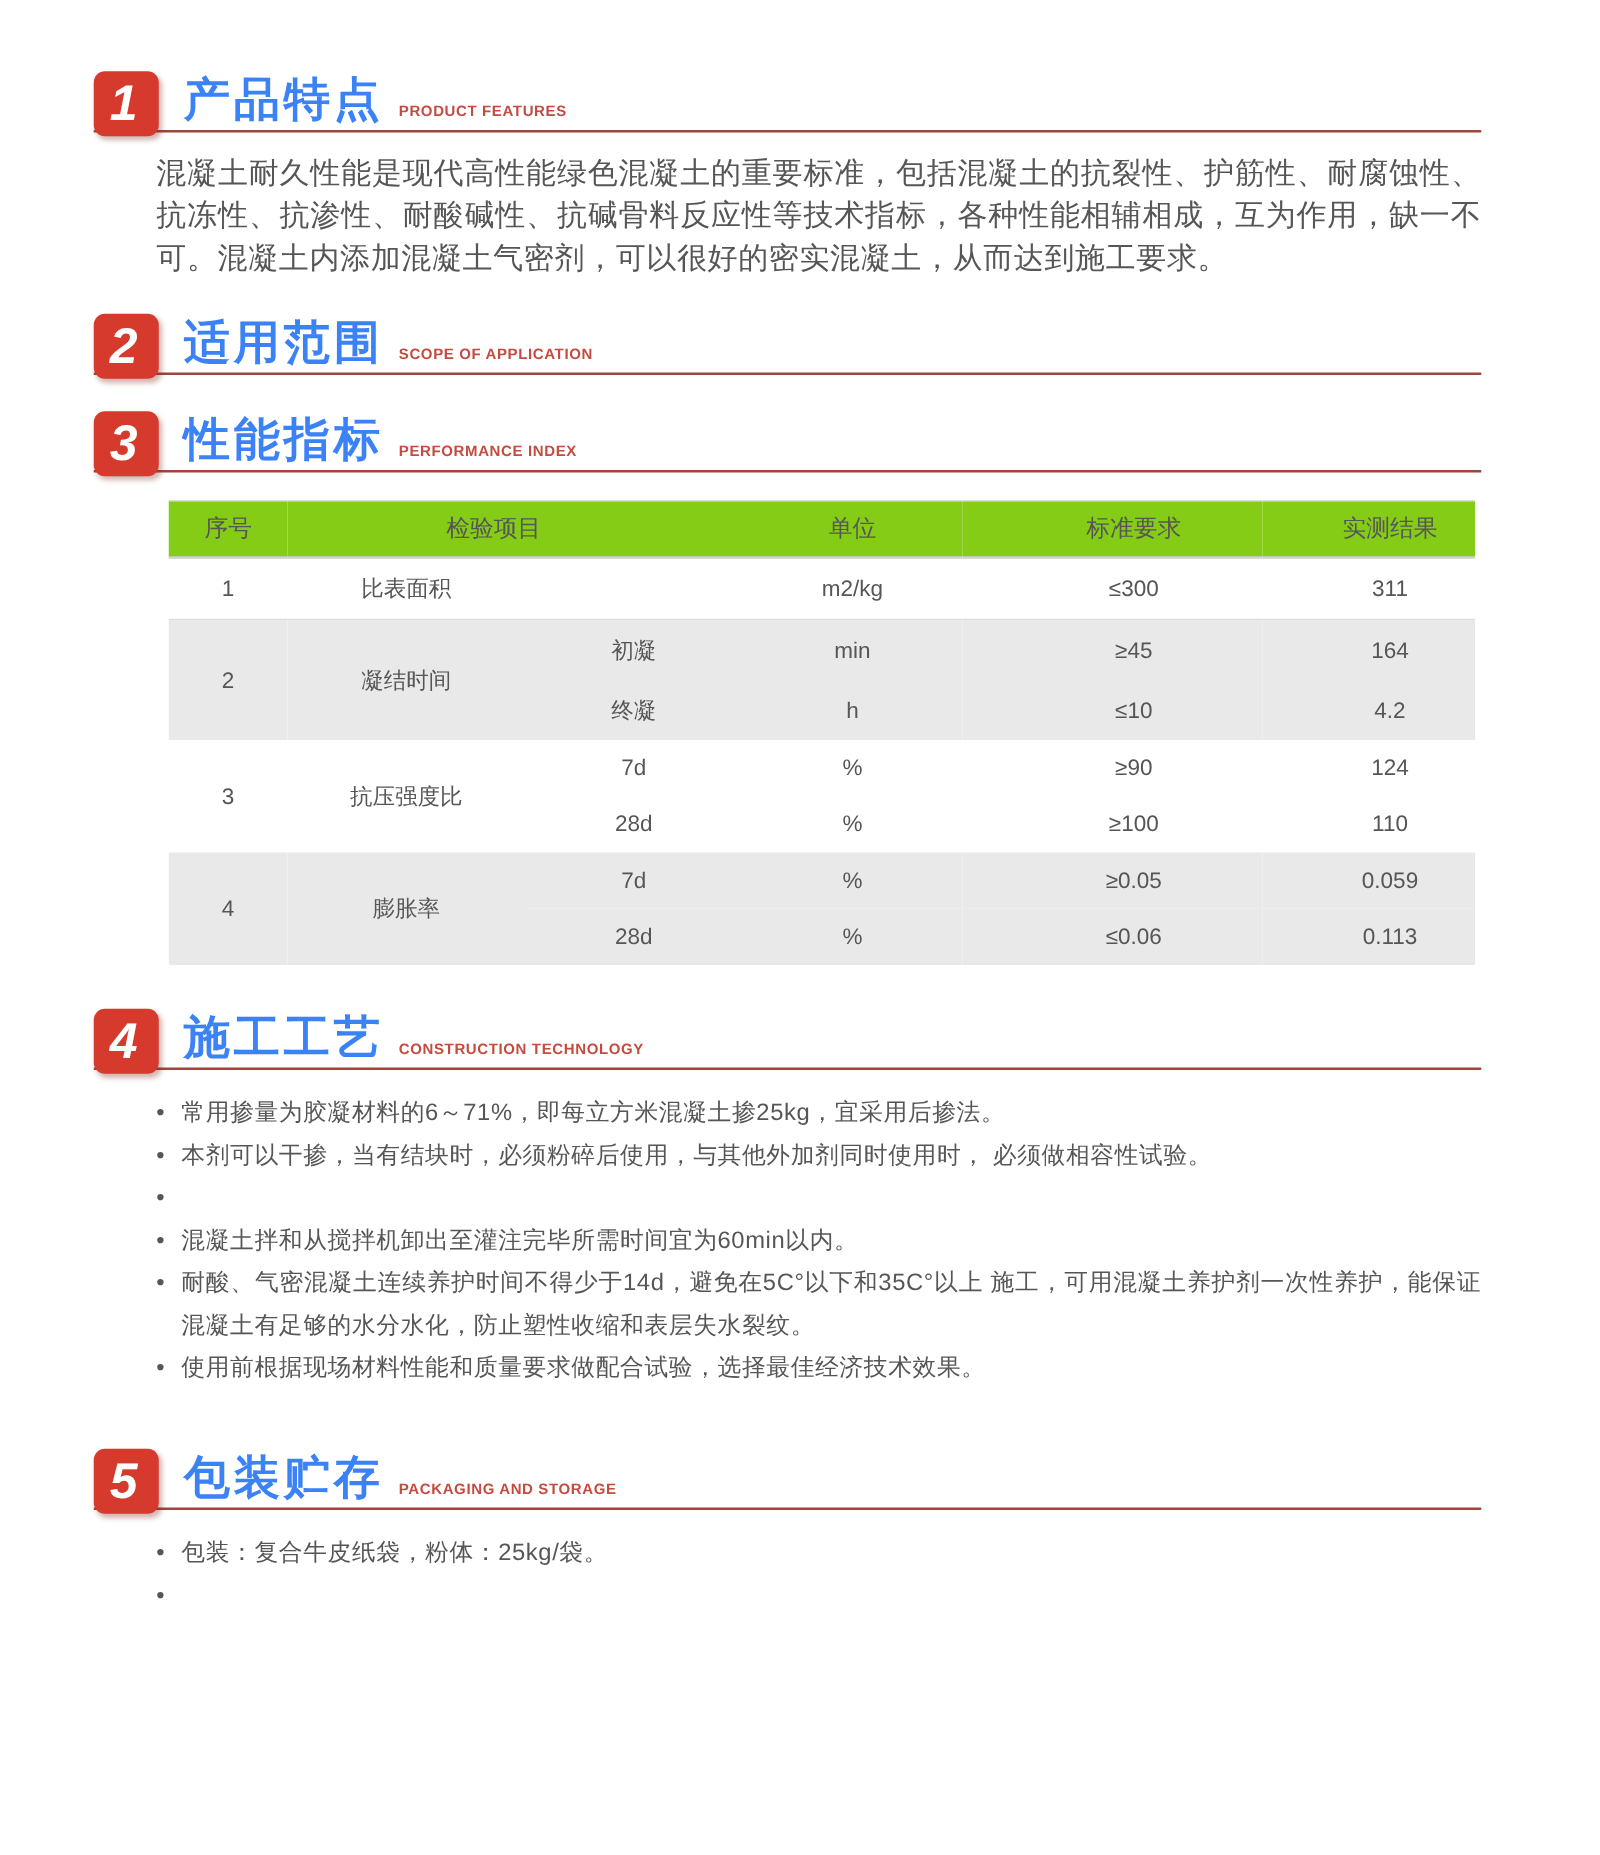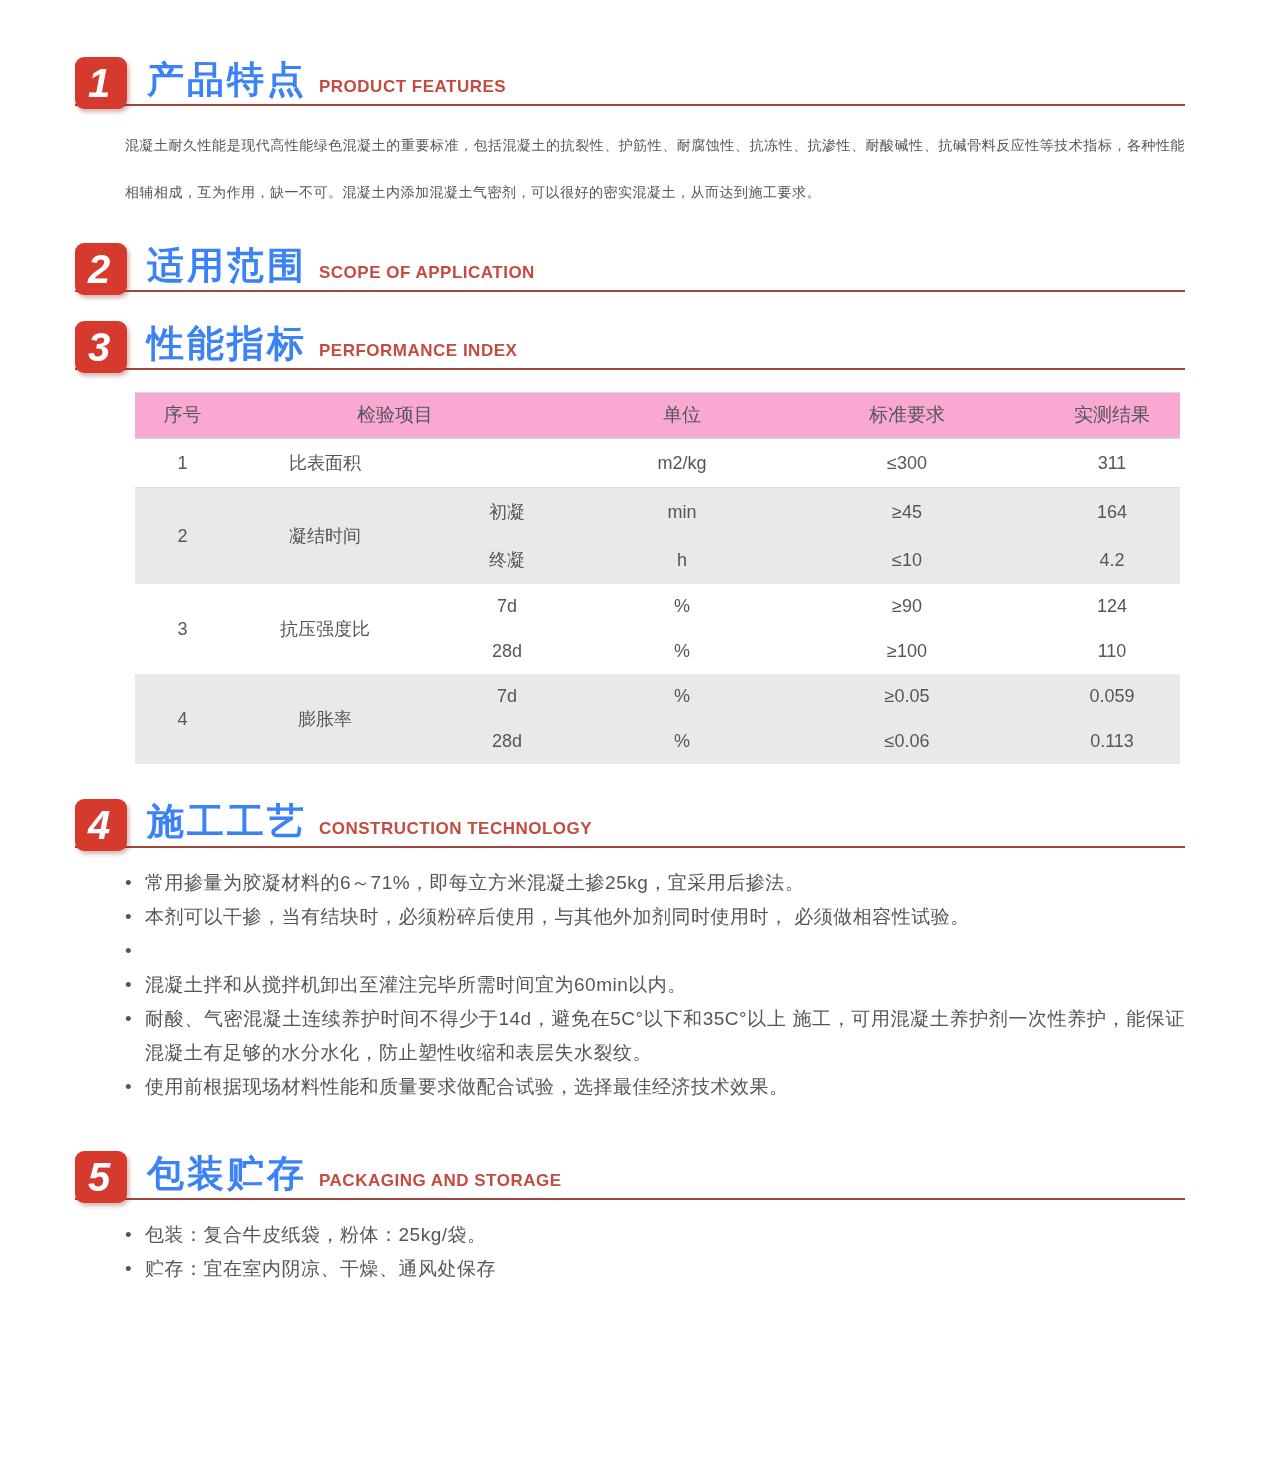--- a/index.html
+++ b/index.html
@@ -29,49 +29,49 @@
     color:#ffffff; font-size:40px; font-weight:bold; font-style:italic;
     line-height:1; transform:translateX(-2px);
   }
   .sec-title {
     margin:0 0 0 20px; padding-bottom:6px;
     color:#3b82f6; font-size:37px; font-weight:bold;
     letter-spacing:3px; line-height:1;
   }
   .sec-sub {
     margin-left:12px; padding-bottom:9px;
-    color:#c44b40; font-size:17px; font-weight:bold;
+    color:#c44b40; font-size:12px; font-weight:bold;
     letter-spacing:.5px; line-height:1;
   }
 
   
   .body-text {
     margin:16px 0 0 50px;
-    font-size:14px; line-height:47px; text-align:justify;
+    font-size:24px; line-height:34px; text-align:justify;
     color:#565656; letter-spacing:.5px;
   }
 
   
   .blist { list-style:none; margin:18px 0 0 50px; padding:0; }
   .blist li {
     display:flex; font-size:19px; line-height:34px;
     color:#565656; letter-spacing:.5px; text-align:justify;
   }
   .blist .dot { flex:0 0 20px; color:#565656; }
 
   
   .perf-table {
     margin:22px 0 0 60px;
     border-collapse:collapse; table-layout:fixed;
     width:1045px; font-size:18px; color:#565656;
   }
   .perf-table th { font-weight:normal; font-size:19px; }
   .perf-table th, .perf-table td { padding:12px 0; }
   .perf-table thead tr {
-    background:#f9a8d4;
+    background:#84cc16;
     border-top:1px solid #dcdcdc;
     border-bottom:2px solid #d0d0d0;
   }
   .perf-table thead th { padding:9px 0; }
   .row-stripe { background:#e9e9e9; }
   .row-white  { background:#ffffff; }
   .r1 { border-bottom:1px solid #dedede; }
   .tc { text-align:center; }
   .tl { text-align:center; padding-left:34px !important; }
   .perf-table td[rowspan] { vertical-align:middle; }
@@ -243,18 +243,17 @@
       <h2 class="sec-title">包装贮存</h2>
       <span class="sec-sub">PACKAGING AND STORAGE</span>
     </div>
     <ul class="blist">
       <li>
           <span class="dot">•</span>
           <span>包装：复合牛皮纸袋，粉体：25kg/袋。</span>
         </li>
       <li>
           <span class="dot">•</span>
-          <span>贮存：宜在室内阴凉、干燥、通风处保存</span>
         </li>
     </ul>
   </section>
 
 </div>
 
 </body></html>

